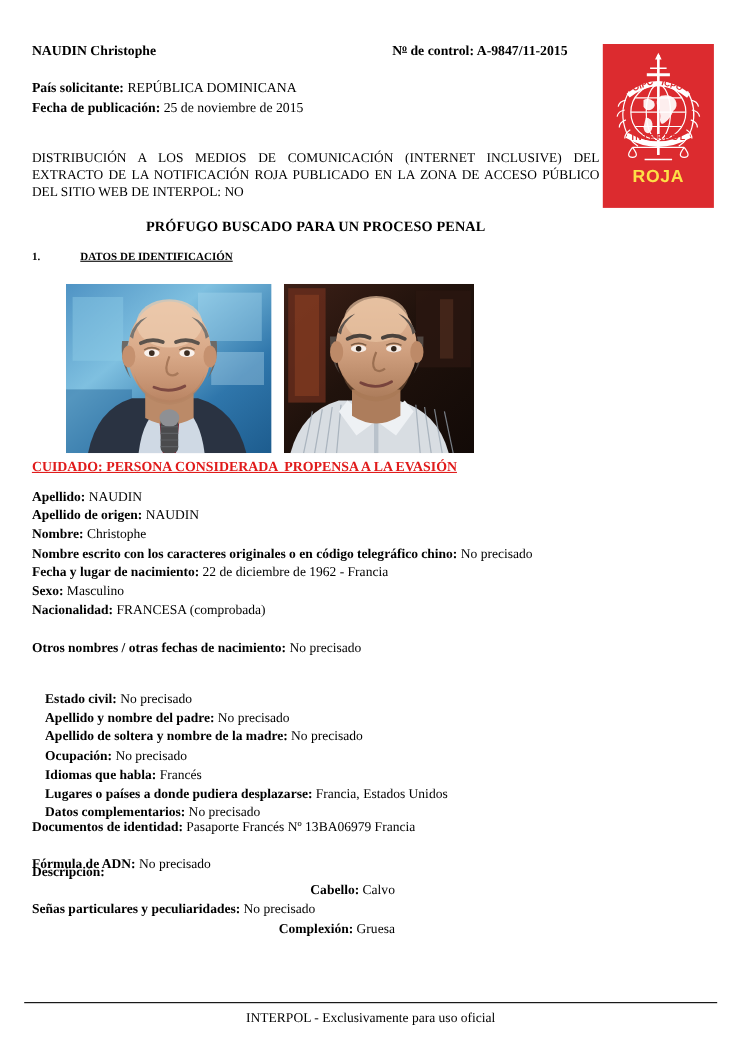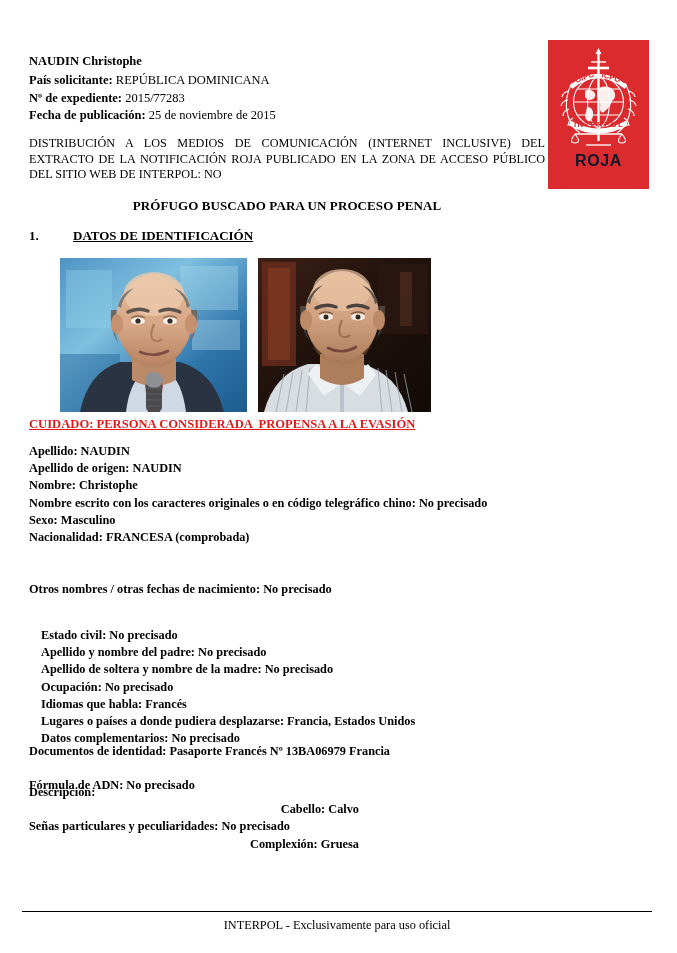--- a/index.html
+++ b/index.html
@@ -27,21 +27,20 @@
   .header-row {
     position: absolute;
     left: 29px;
     top: 38px;
     width: 505px;
     display: flex;
     justify-content: space-between;
     align-items: baseline;
     font-size: 12.5px;
     font-weight: bold;
-    margin-top: 16px;
   }
   .hdr-name { white-space: nowrap; }
   .hdr-control { white-space: nowrap; padding-right: 18px; }
   .hdr-control .val { font-weight: bold; }
   .ordsup {
     font-size: 9px;
     vertical-align: 0.42em;
     text-decoration: underline;
   }
 
@@ -75,21 +74,21 @@
     text-align: center;
     font-size: 13px;
     font-weight: bold;
     letter-spacing: 0.1px;
   }
 
   .section-head {
     position: absolute;
     left: 29px;
     top: 228px;
-    font-size: 13px;
+    font-size: 10px;
     font-weight: bold;
   }
   .section-head .num {
     display: inline-block;
     width: 44px;
   }
   .section-head .txt {
     text-decoration: underline;
   }
 
@@ -108,21 +107,21 @@
     top: 5px;
     width: 87px;
     height: 108px;
   }
   .badge .roja {
     position: absolute;
     left: 0;
     top: 112px;
     width: 101px;
     text-align: center;
-    color: #0f172a;
+    color: #fde047;
     font-family: "Liberation Sans", sans-serif;
     font-weight: bold;
     font-size: 16px;
     letter-spacing: 0.6px;
   }
 
   
   .photo {
     position: absolute;
     overflow: hidden;
@@ -146,21 +145,21 @@
 
   
   .data-block {
     position: absolute;
     left: 29px;
     width: 525px;
     font-size: 12.3px;
     line-height: 17.2px;
   }
   .data-block .lbl { font-weight: bold; }
-  .data-block .val { font-weight: bold; text-align: center; }
+  .data-block .val { font-weight: normal; text-align: center; }
   .dl-line { white-space: nowrap; }
 
   #block-identity { top: 443px; }
   #block-other    { top: 581px; }
   #block-civil    { top: 627px; margin-left: 12px; }
   #block-docs     { top: 743px; }
   #block-adn      { top: 777px; }
   #block-desc     { top: 784px; }
 
   .desc-indent {
@@ -187,30 +186,27 @@
     font-size: 12.3px;
   }
 </style>
 </head>
 <body>
 
 <div class="page">
 
   <div class="header-row">
     <div class="hdr-name">NAUDIN Christophe</div>
+    <div class="hdr-control"><span>N</span><span class="ordsup">o</span><span> de control</span>: <span class="val">A-9847/11-2015</span></div>
   </div>
 
   <div class="meta-block">
     <div class="dl-line">
       <span class="lbl">País solicitante:</span>
       <span class="val">REPÚBLICA DOMINICANA</span>
-    </div>
-    <div class="dl-line">
-      <span class="lbl">Nº de expediente:</span>
-      <span class="val">2015/77283</span>
     </div>
     <div class="dl-line">
       <span class="lbl">Fecha de publicación:</span>
       <span class="val">25 de noviembre de 2015</span>
     </div>
   </div>
 
   <div class="distrib">DISTRIBUCIÓN A LOS MEDIOS DE COMUNICACIÓN (INTERNET INCLUSIVE) DEL EXTRACTO DE LA NOTIFICACIÓN ROJA PUBLICADO EN LA ZONA DE ACCESO PÚBLICO DEL  SITIO WEB DE INTERPOL: NO</div>
 
   <div class="subject-title">PRÓFUGO BUSCADO PARA UN PROCESO PENAL</div>
@@ -405,20 +401,24 @@
     </div>
     <div class="dl-line">
       <span class="lbl">Nombre:</span>
       <span class="val">Christophe</span>
     </div>
     <div class="dl-line">
       <span class="lbl">Nombre escrito con los caracteres originales o en código telegráfico chino:</span>
       <span class="val">No precisado</span>
     </div>
     <div class="dl-line">
+      <span class="lbl">Fecha y lugar de nacimiento:</span>
+      <span class="val">22 de diciembre de 1962 - Francia</span>
+    </div>
+    <div class="dl-line">
       <span class="lbl">Sexo:</span>
       <span class="val">Masculino</span>
     </div>
     <div class="dl-line">
       <span class="lbl">Nacionalidad:</span>
       <span class="val">FRANCESA (comprobada)</span>
     </div>
   </div>
 
   <div class="data-block" id="block-other">

